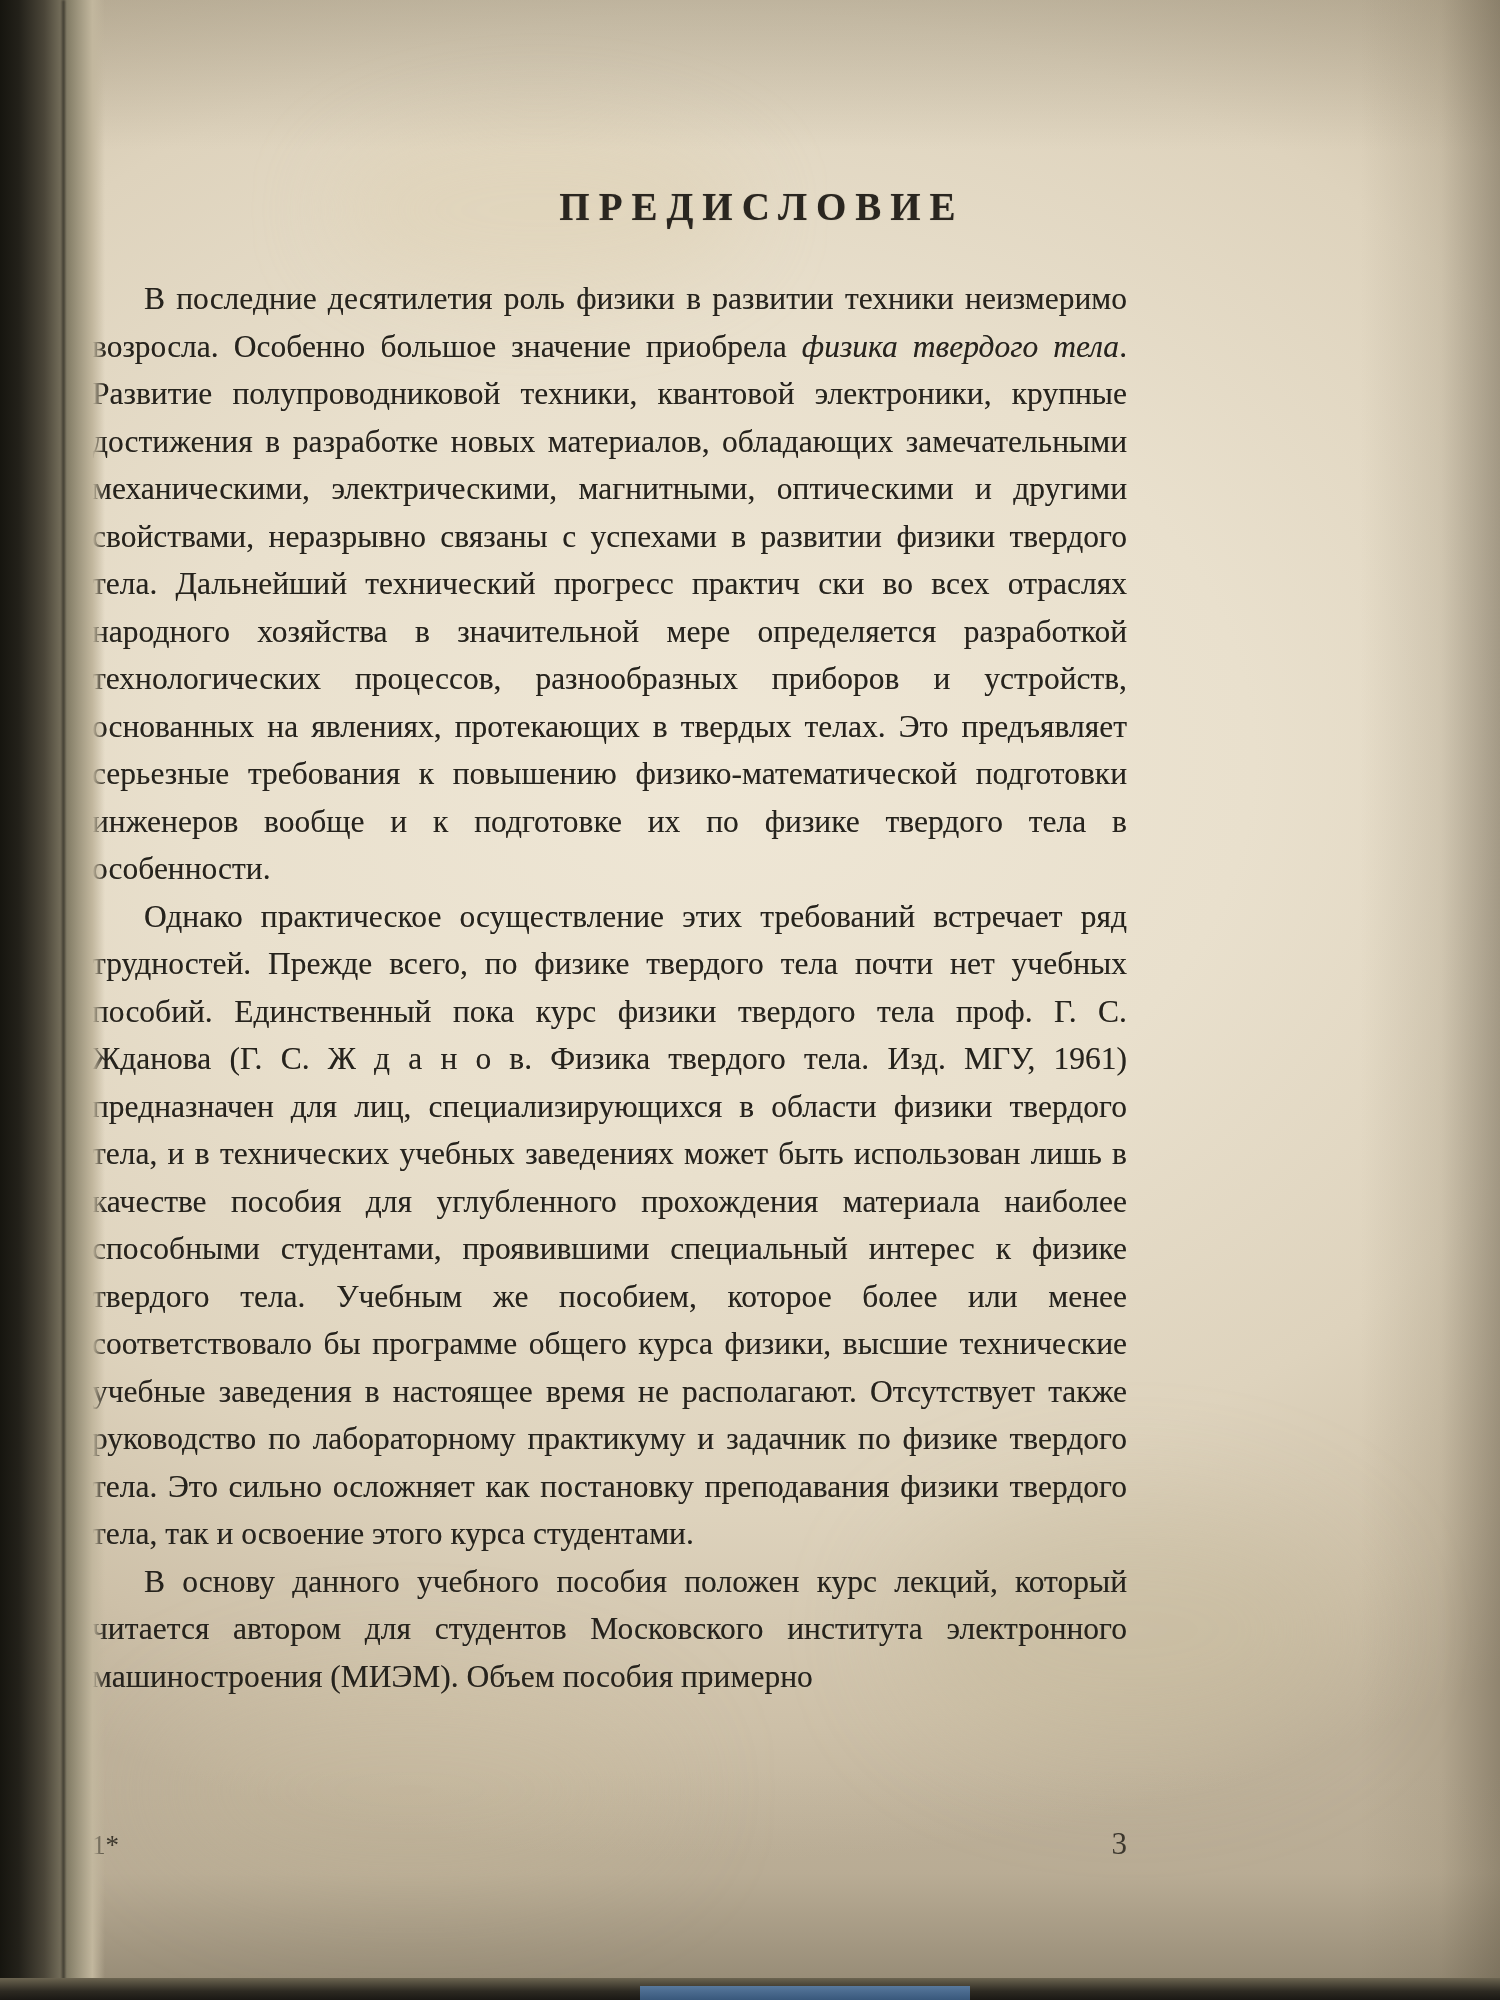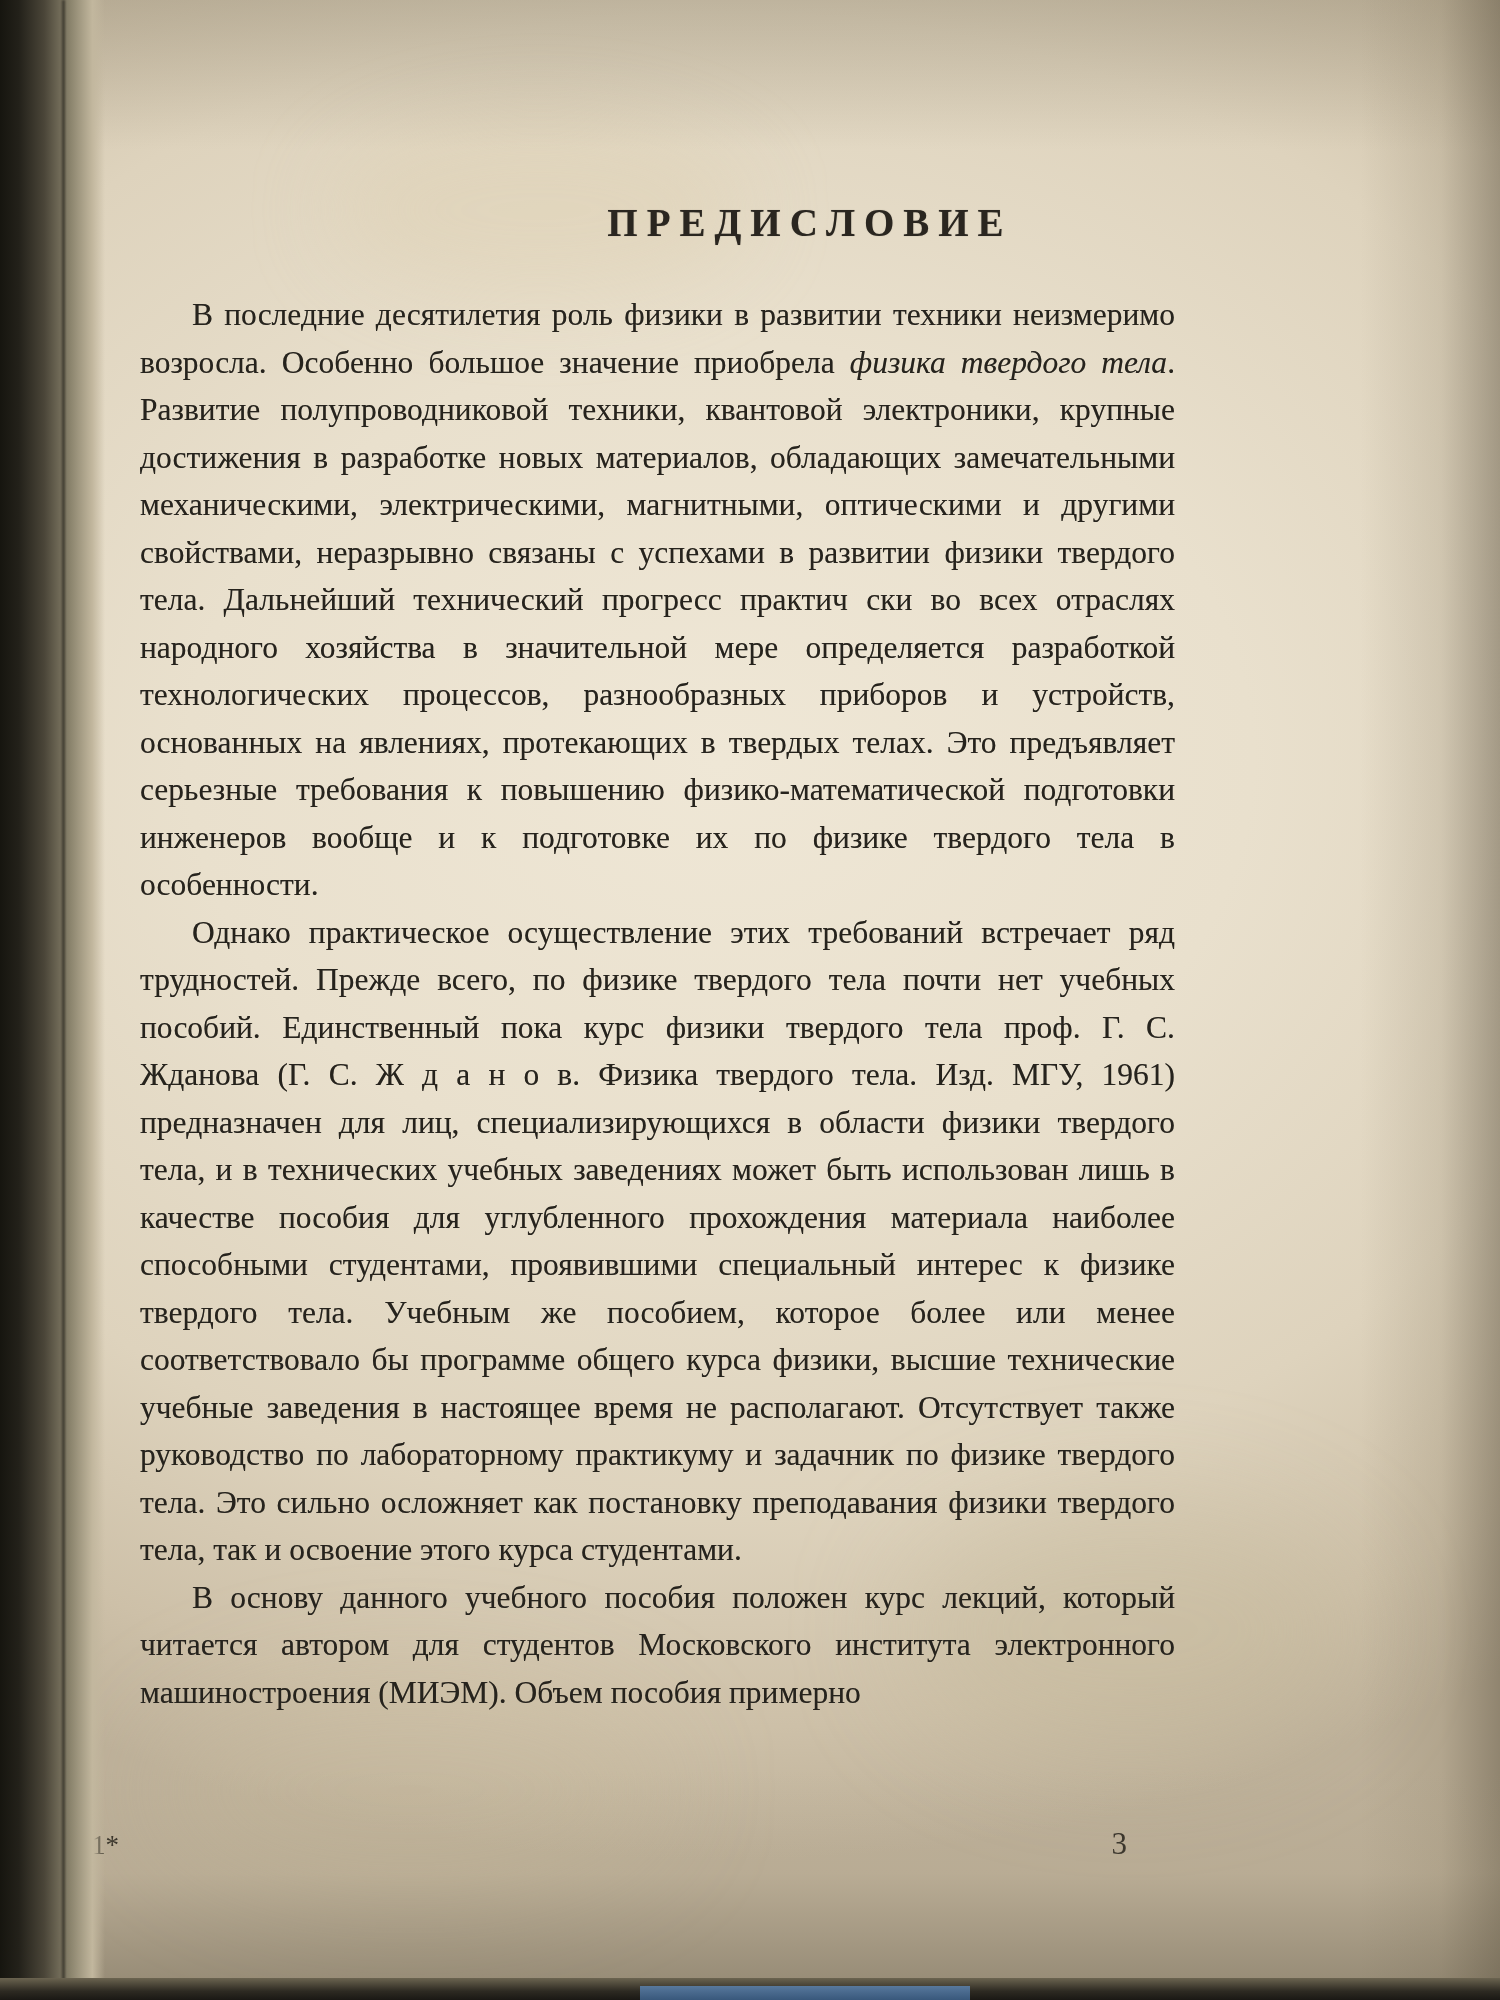--- a/index.html
+++ b/index.html
@@ -100,23 +100,22 @@
     width: 330px;
     height: 14px;
     background: linear-gradient(to bottom, #5a7fa8 0%, #3c5f87 100%);
     opacity: 0.9;
   }
 
   
   .content {
     position: absolute;
     left: 92px;
-    top: 200px;
+    top: 184px;
     width: 1330px;
-    margin-left: 48px;
   }
 
   .doc-title {
     font-family: "Liberation Serif", serif;
     font-size: 39px;
     letter-spacing: 9px;
     text-align: center;
     color: #2a2620;
     margin: 0 0 46px 0;
     padding-left: 10px;

